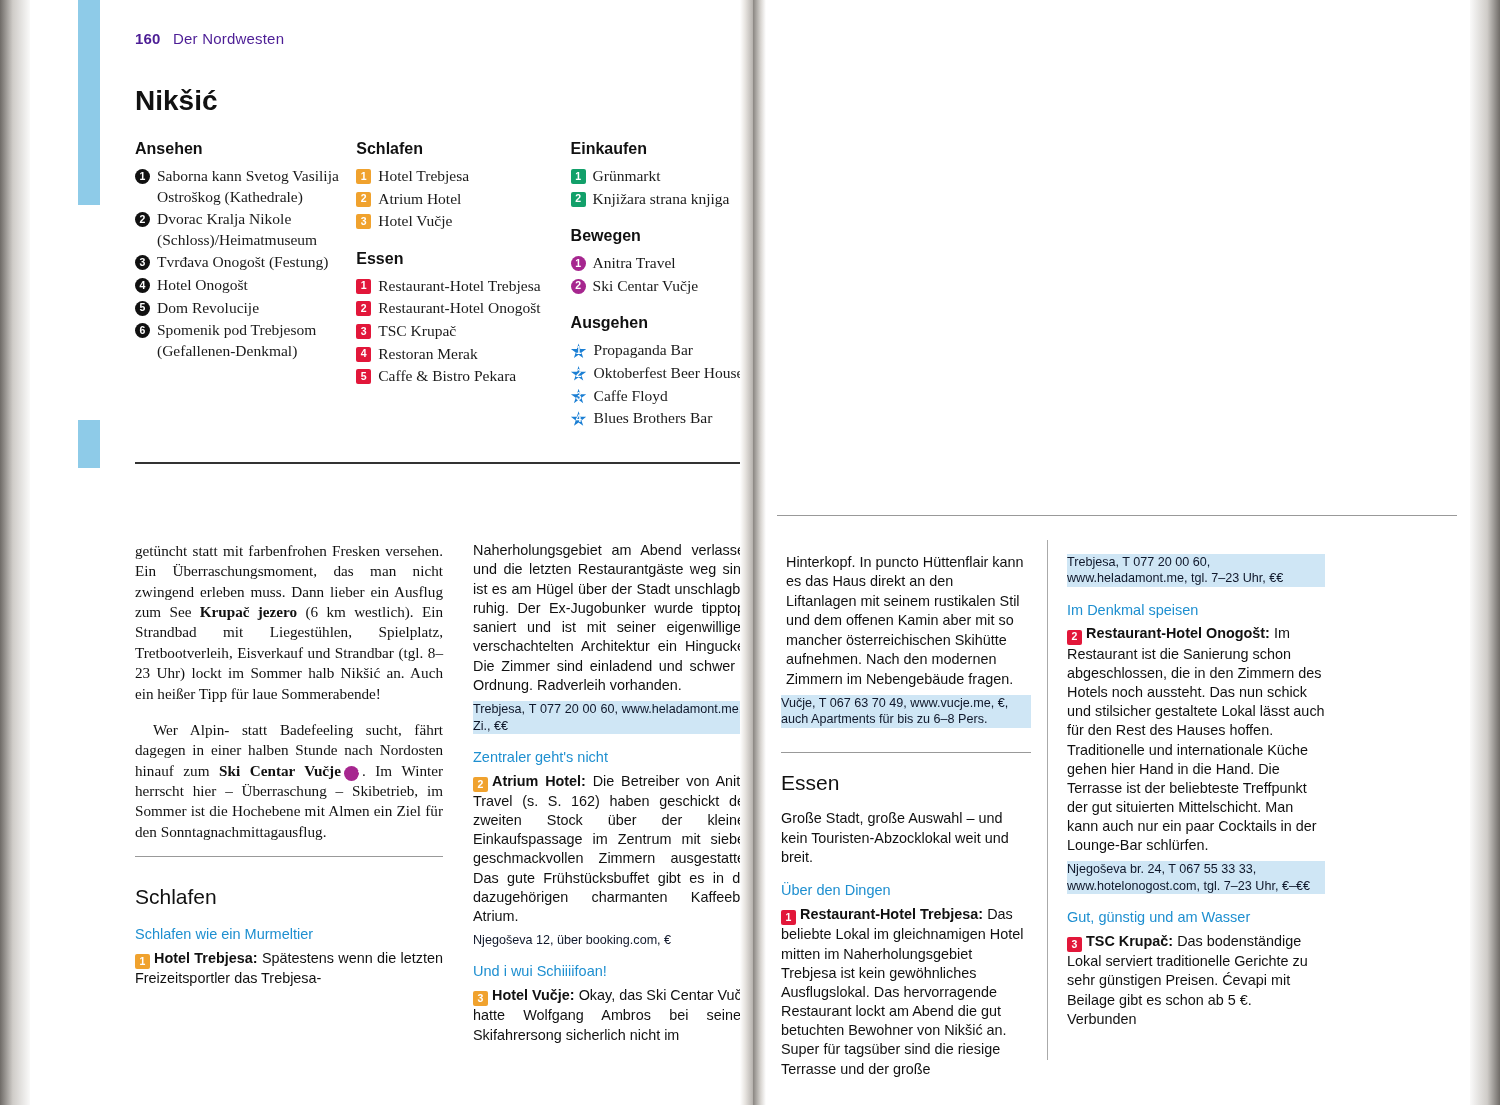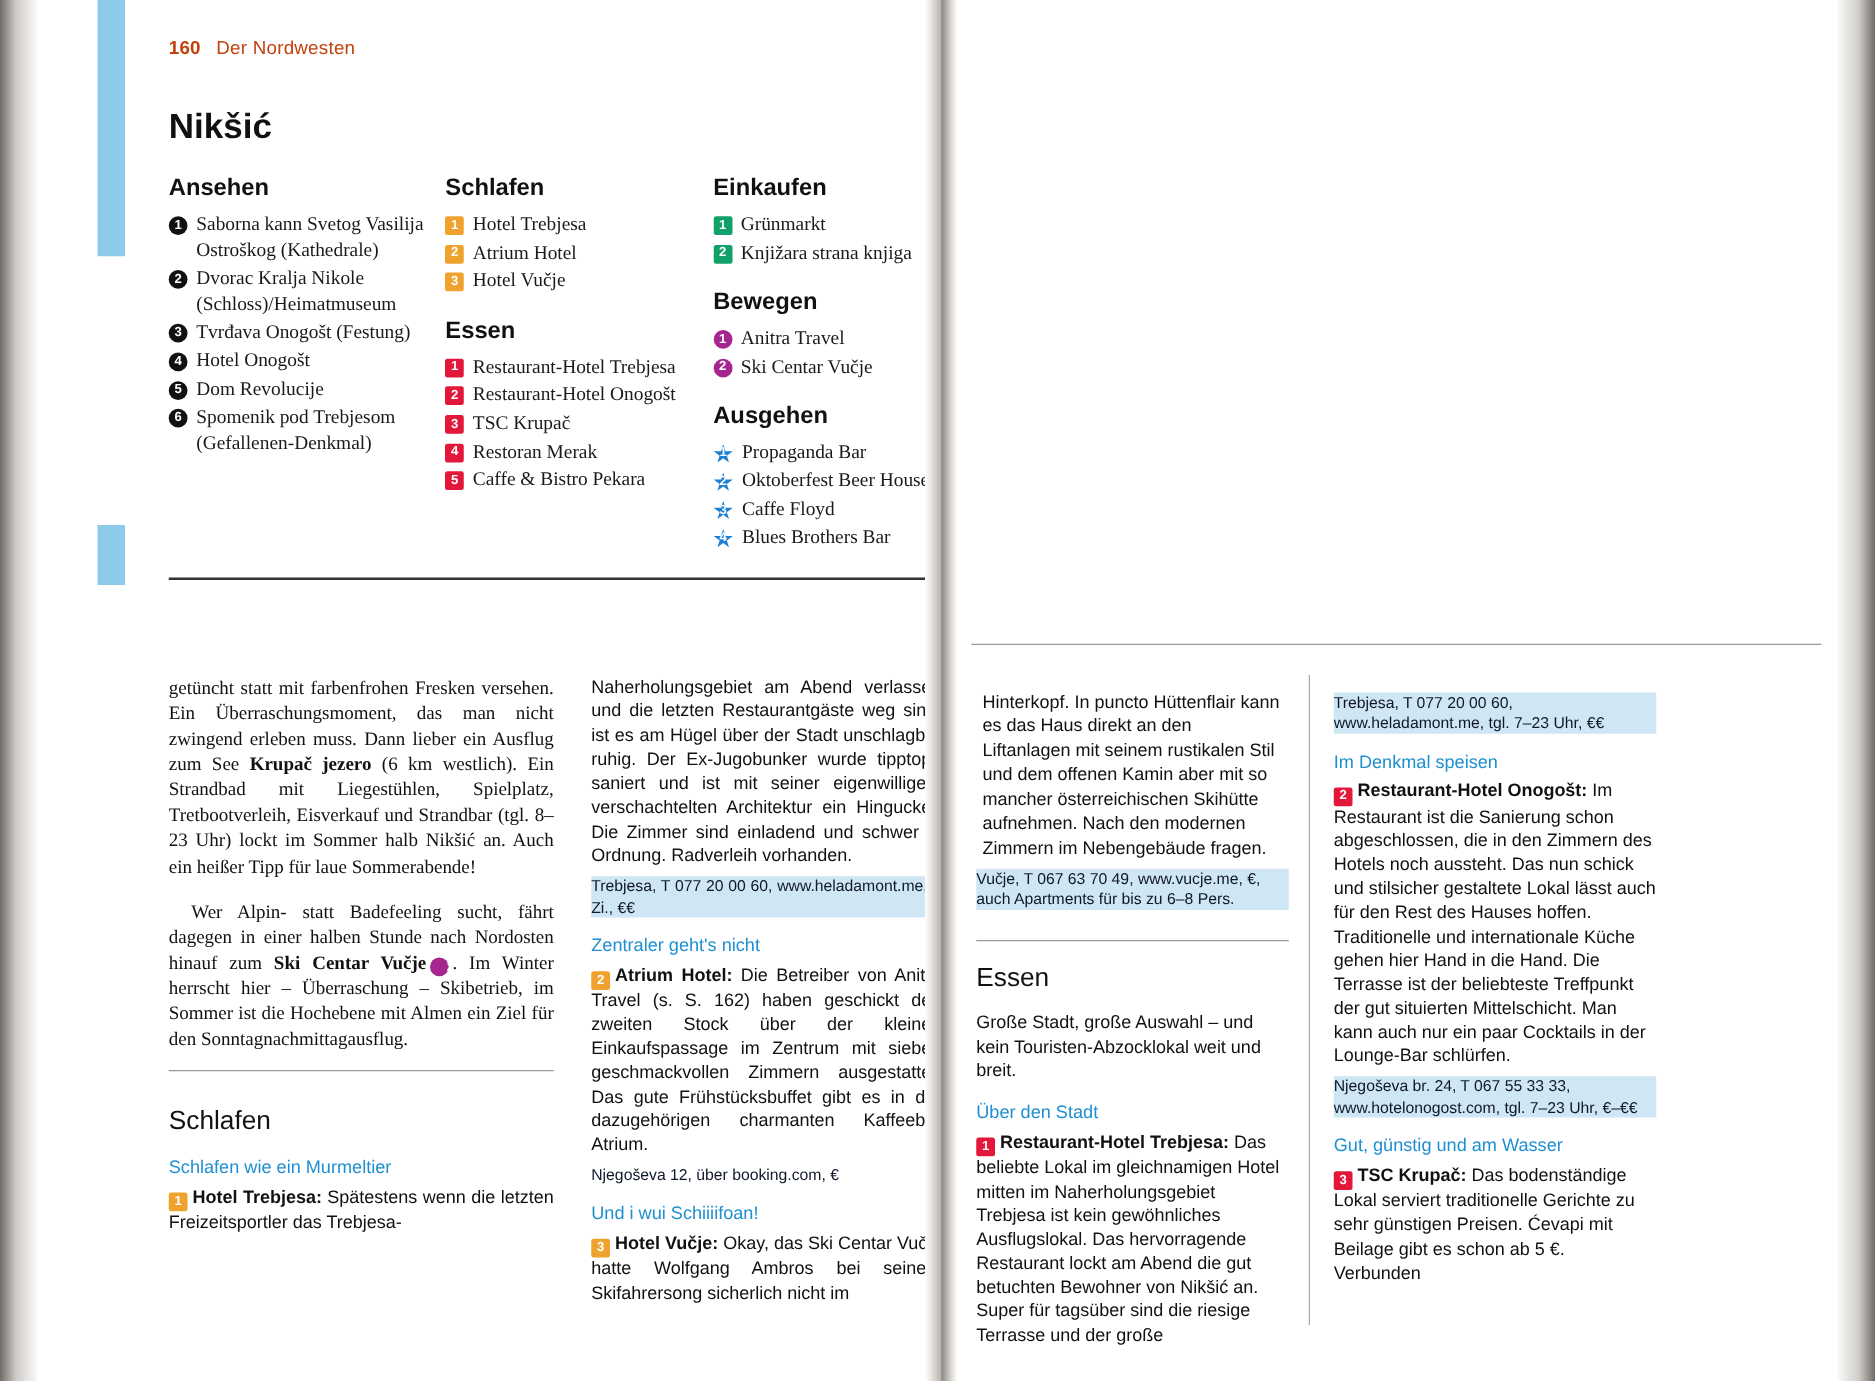--- a/index.html
+++ b/index.html
@@ -25,21 +25,21 @@
     background:linear-gradient(to right,#6f6b67 0%, #cfccc8 40%, #ffffff 100%);
   }
   .page-edge-right {
     position:absolute; left:1468px; top:0; width:32px; height:1105px;
     background:linear-gradient(to left,#6f6b67 0%, #cfccc8 40%, #ffffff 100%);
   }
 
   
   .folio {
     position:absolute; left:105px; top:30px;
-    font-size:15px; color:#c2410c; letter-spacing:.2px;
+    font-size:15px; color:#4c1d95; letter-spacing:.2px;
   }
   .folio b { font-weight:bold; }
   .thumb-tab {
     position:absolute; left:48px; width:22px; background:#8ecbe8;
   }
   .tab1 { top:0px; height:205px; }
   .tab2 { top:420px; height:48px; }
 
   .city-title {
     position:absolute; left:105px; top:85px;
@@ -48,21 +48,21 @@
   }
 
   .legend {
     position:absolute; left:105px; top:140px; width:615px;
     display:flex; gap:0px;
   }
   .legend-col { width:222px; }
   .legend-col.c2 { width:215px; }
   .legend-col.c3 { width:180px; }
   .legend-h {
-    font-size:19px; font-weight:bold; color:#111; margin:0 0 8px 0;
+    font-size:16px; font-weight:bold; color:#111; margin:0 0 8px 0;
   }
   .legend-h.sp { margin-top:18px; }
   .legend-item {
     display:flex; align-items:flex-start; gap:7px;
     font-family:"Liberation Serif", serif;
     font-size:15.5px; color:#1a1a1a; line-height:1.33; margin-bottom:2px;
   }
   .legend-item .txt { flex:1; }
   .badge {
     flex:0 0 auto; width:15px; height:15px; border-radius:50%;
@@ -288,21 +288,21 @@
     <div class="vrule" style="left:290px; top:540px; height:520px;"></div>
 
     <div class="rcol" style="left:24px; top:548px; width:250px;">
       <p style="margin:5px">Hinterkopf. In puncto Hüttenflair kann es das Haus direkt an den Liftanlagen mit seinem rustikalen Stil und dem offenen Kamin aber mit so mancher österreichischen Skihütte aufnehmen. Nach den modernen Zimmern im Nebengebäude fragen.</p>
       <div class="info hl">Vučje, T 067 63 70 49, www.vucje.me, €, auch Apartments für bis zu 6–8 Pers.</div>
 
       <div style="border-top:1px solid #999; margin-top:24px;"></div>
       <div class="sec-h">Essen</div>
       <p style="margin:0 0 6px 0">Große Stadt, große Auswahl – und kein Touristen-Abzocklokal weit und breit.</p>
 
-      <div class="sub-h">Über den Stadt</div>
+      <div class="sub-h">Über den Dingen</div>
       <div class="poi-line">
         <span class="badge sq b-red">1</span><span class="poi-name">Restaurant-Hotel Trebjesa:</span><span> Das beliebte Lokal im gleichnamigen Hotel mitten im Naherholungsgebiet Trebjesa ist kein gewöhnliches Ausflugslokal. Das hervorragende Restaurant lockt am Abend die gut betuchten Bewohner von Nikšić an. Super für tagsüber sind die riesige Terrasse und der große</span>
       </div>
     </div>
 
     <div class="rcol" style="left:310px; top:548px; width:258px;">
       <div class="info hl">Trebjesa, T 077 20 00 60, www.heladamont.me, tgl. 7–23 Uhr, €€</div>
 
       <div class="sub-h">Im Denkmal speisen</div>
       <div class="poi-line">

